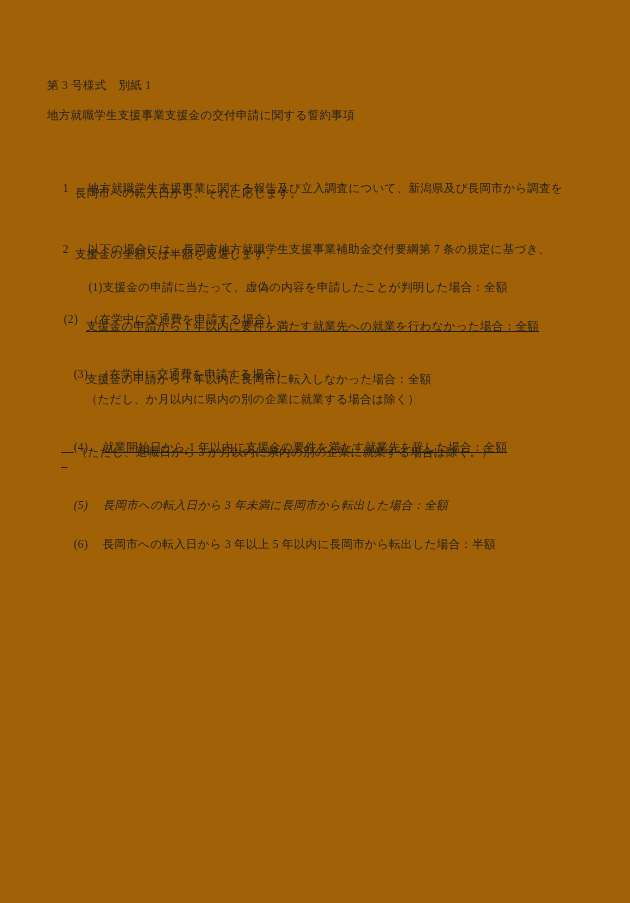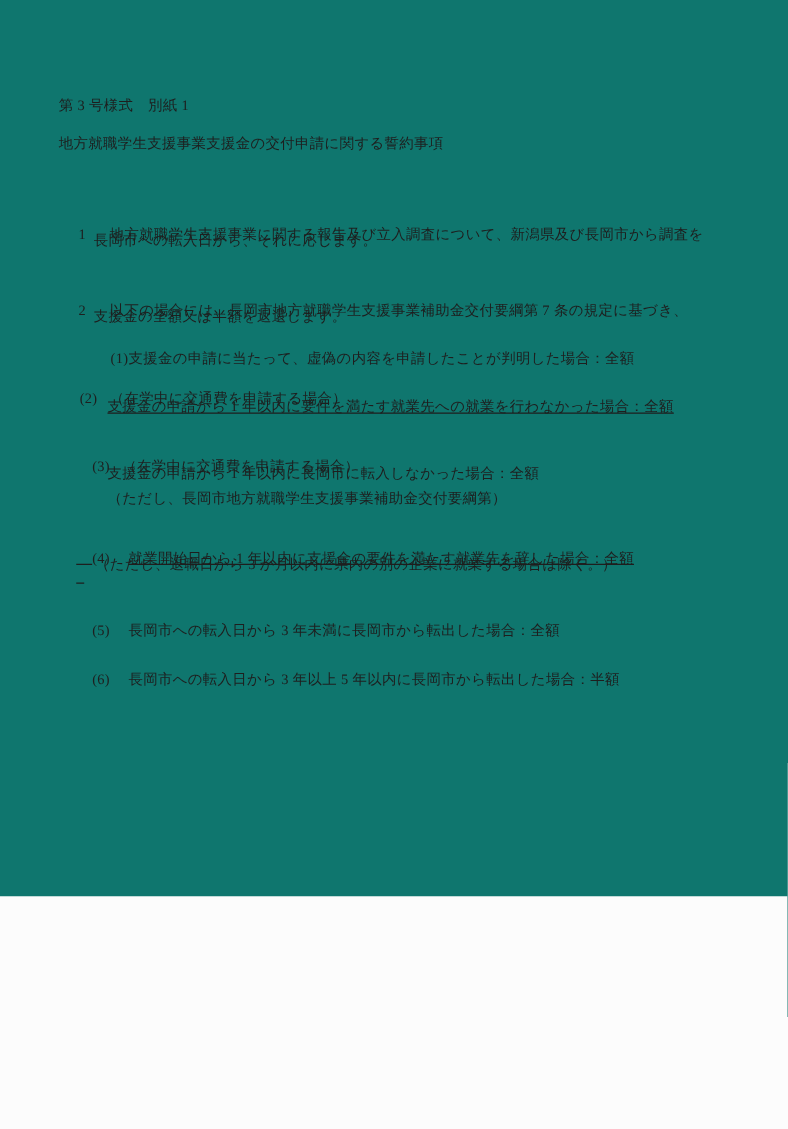--- a/index.html
+++ b/index.html
@@ -5,22 +5,22 @@
   * { margin: 0; padding: 0; box-sizing: border-box; }
   html, body { width: 630px; height: 903px; }
   body {
     background: #fcfcfc;
     font-family: "Liberation Serif", "DejaVu Serif", serif;
     color: #1e1e1e;
   }
   .page {
     position: relative;
     width: 630px;
-    height: 717px;
-    background: #0f766e;
+    height: 903px;
+    background: #a16207;
     overflow: hidden;
   }
   .line {
     position: absolute;
     font-size: 11.5px;
     line-height: 15px;
     letter-spacing: 0.3px;
     white-space: pre;
   }
   .num { display: inline-block; vertical-align: top; }
@@ -53,28 +53,28 @@
 
   <div class="line" style="left:51px; top:297px;">
     <span class="num sub-num-tight">(2)</span><span>（在学中に交通費を申請する場合）</span>
   </div>
   <div class="line" style="left:86px; top:319px;text-decoration:underline;">支援金の申請から 1 年以内に要件を満たす就業先への就業を行わなかった場合：全額</div>
 
   <div class="line" style="left:61px; top:352px;">
     <span class="num sub-num-tight">(3)</span><span>（在学中に交通費を申請する場合）</span>
   </div>
   <div class="line" style="left:86px; top:372px;">支援金の申請から 1 年以内に長岡市に転入しなかった場合：全額</div>
-  <div class="line" style="left:86px; top:392px;">（ただし、長岡市地方就職学生支援事業補助金交付要綱第）</div>
+  <div class="line" style="left:86px; top:392px;">（ただし、か月以内に県内の別の企業に就業する場合は除く）</div>
 
   <div class="line" style="left:61px; top:425px;text-decoration:underline;">
     <span class="num sub-num-wide">(4)</span><span>就業開始日から 1 年以内に支援金の要件を満たす就業先を辞した場合：全額</span>
   </div>
   <div class="line" style="left:76px; top:445px;">（ただし、退職日から 3 か月以内に県内の別の企業に就業する場合は除く。）</div>
 
-  <div class="line" style="left:61px; top:483px;">
+  <div class="line" style="left:61px; top:483px;font-style:italic;">
     <span class="num sub-num-wide">(5)</span><span>長岡市への転入日から 3 年未満に長岡市から転出した場合：全額</span>
   </div>
 
   <div class="line" style="left:61px; top:522px;">
     <span class="num sub-num-wide">(6)</span><span>長岡市への転入日から 3 年以上 5 年以内に長岡市から転出した場合：半額</span>
   </div>
 
 </div>
 
 </body></html>

